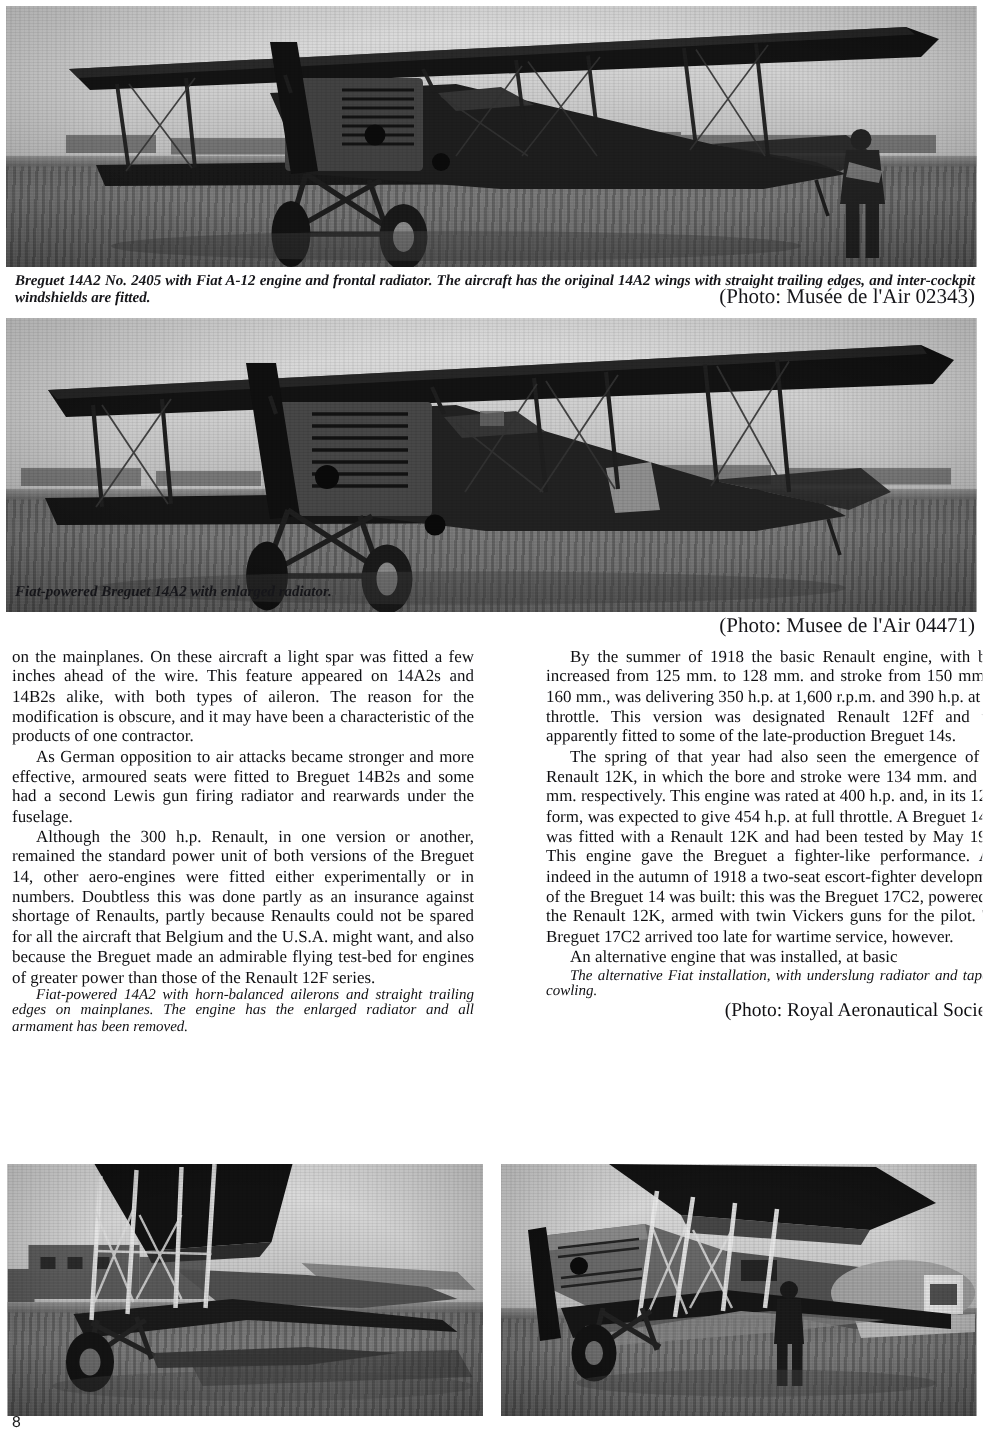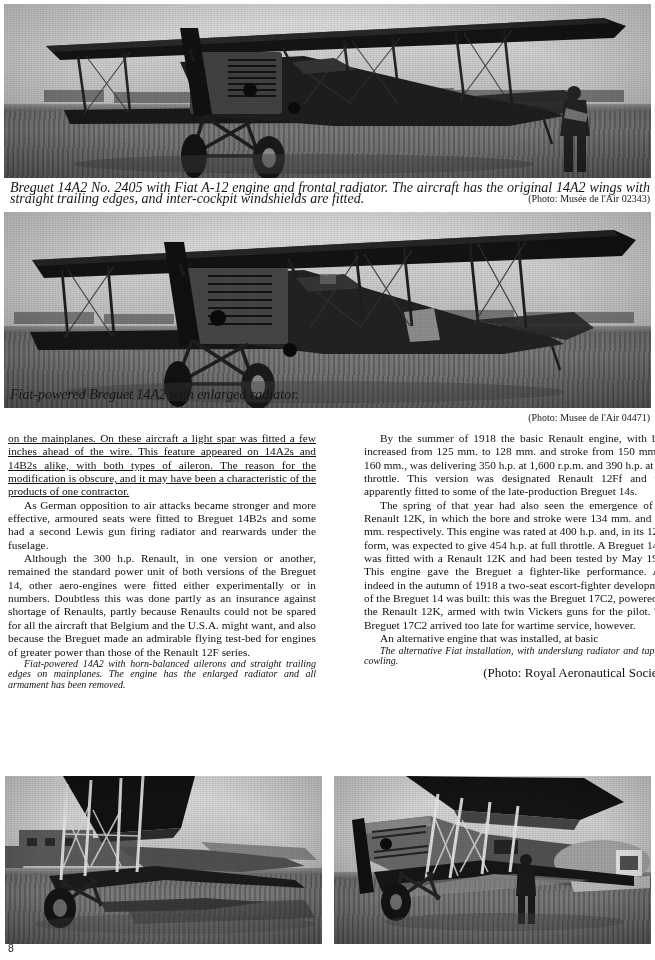--- a/index.html
+++ b/index.html
@@ -63,47 +63,48 @@
     background: radial-gradient(ellipse at 50% 50%, rgba(0,0,0,0) 55%, rgba(0,0,0,.22) 100%);
     pointer-events: none;
   }
   .photo svg { position: absolute; inset: 0; width: 100%; height: 100%; }
 
   
   .caption {
     position: absolute;
     font-family: "Liberation Serif", "DejaVu Serif", serif;
     font-style: italic;
-    font-size: 14px;
+    font-size: 10px;
     line-height: 10.6px;
     color: #16161a;
     text-align: justify;
+    font-weight: bold;
   }
   .credit {
     position: absolute;
     font-family: "Liberation Serif", "DejaVu Serif", serif;
     font-style: normal;
-    font-size: 10px;
+    font-size: 14px;
     line-height: 11px;
     color: #16161a;
     text-align: right;
   }
 
   
   .col {
     position: absolute;
     width: 308px;
     font-size: 11.3px;
     line-height: 13.35px;
     text-align: justify;
     text-justify: inter-word;
     color: #101013;
   }
   .col p { margin: 0; text-indent: 16px; }
-  .col p.noindent { text-indent: 0; text-decoration: underline; }
+  .col p.noindent { text-indent: 0; }
 
   .inline-caption {
     font-style: italic;
     font-size: 10px;
     line-height: 10.6px;
     text-align: justify;
     text-indent: 0;
     margin-top: 7px;
   }
   .inline-credit {

